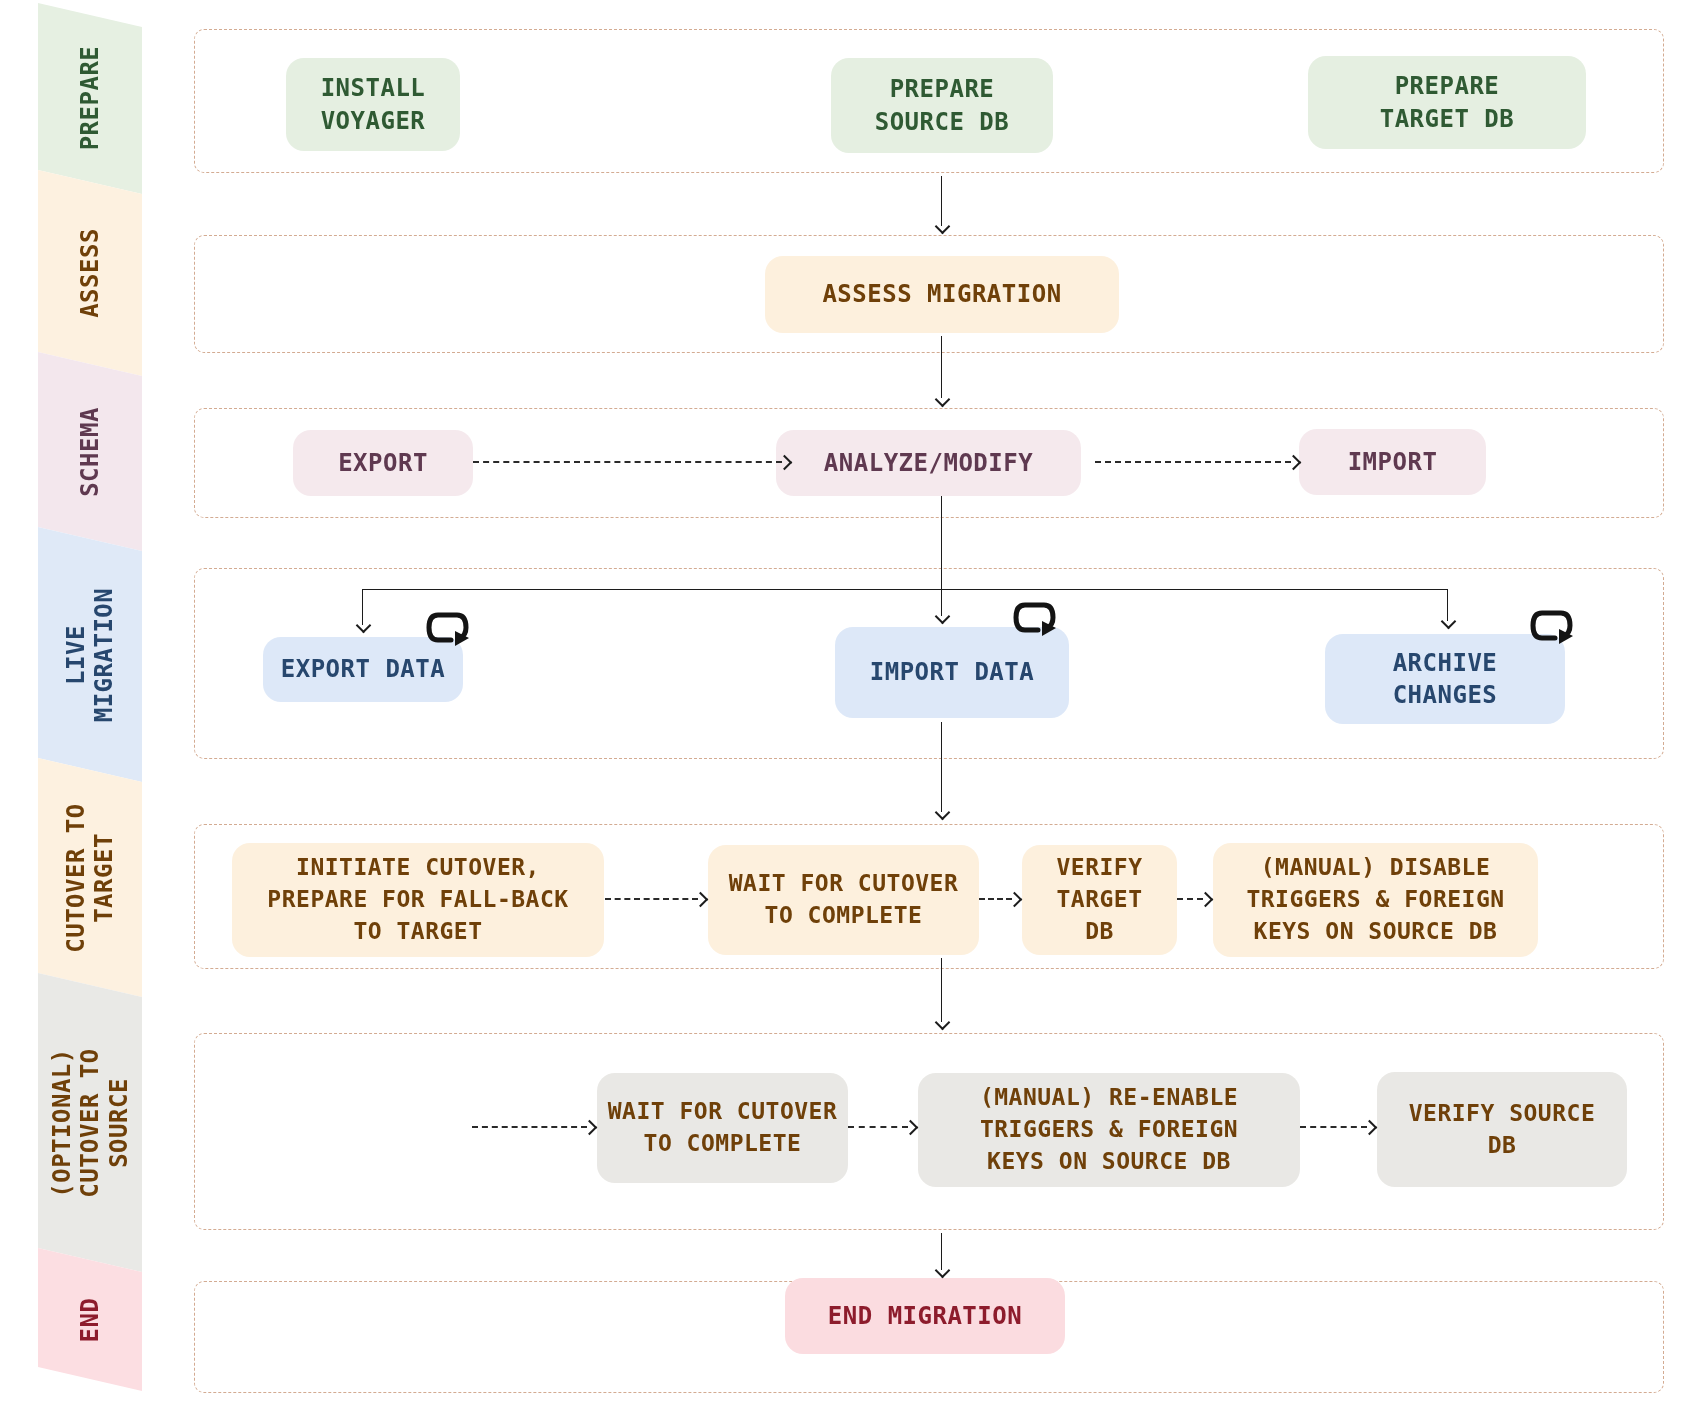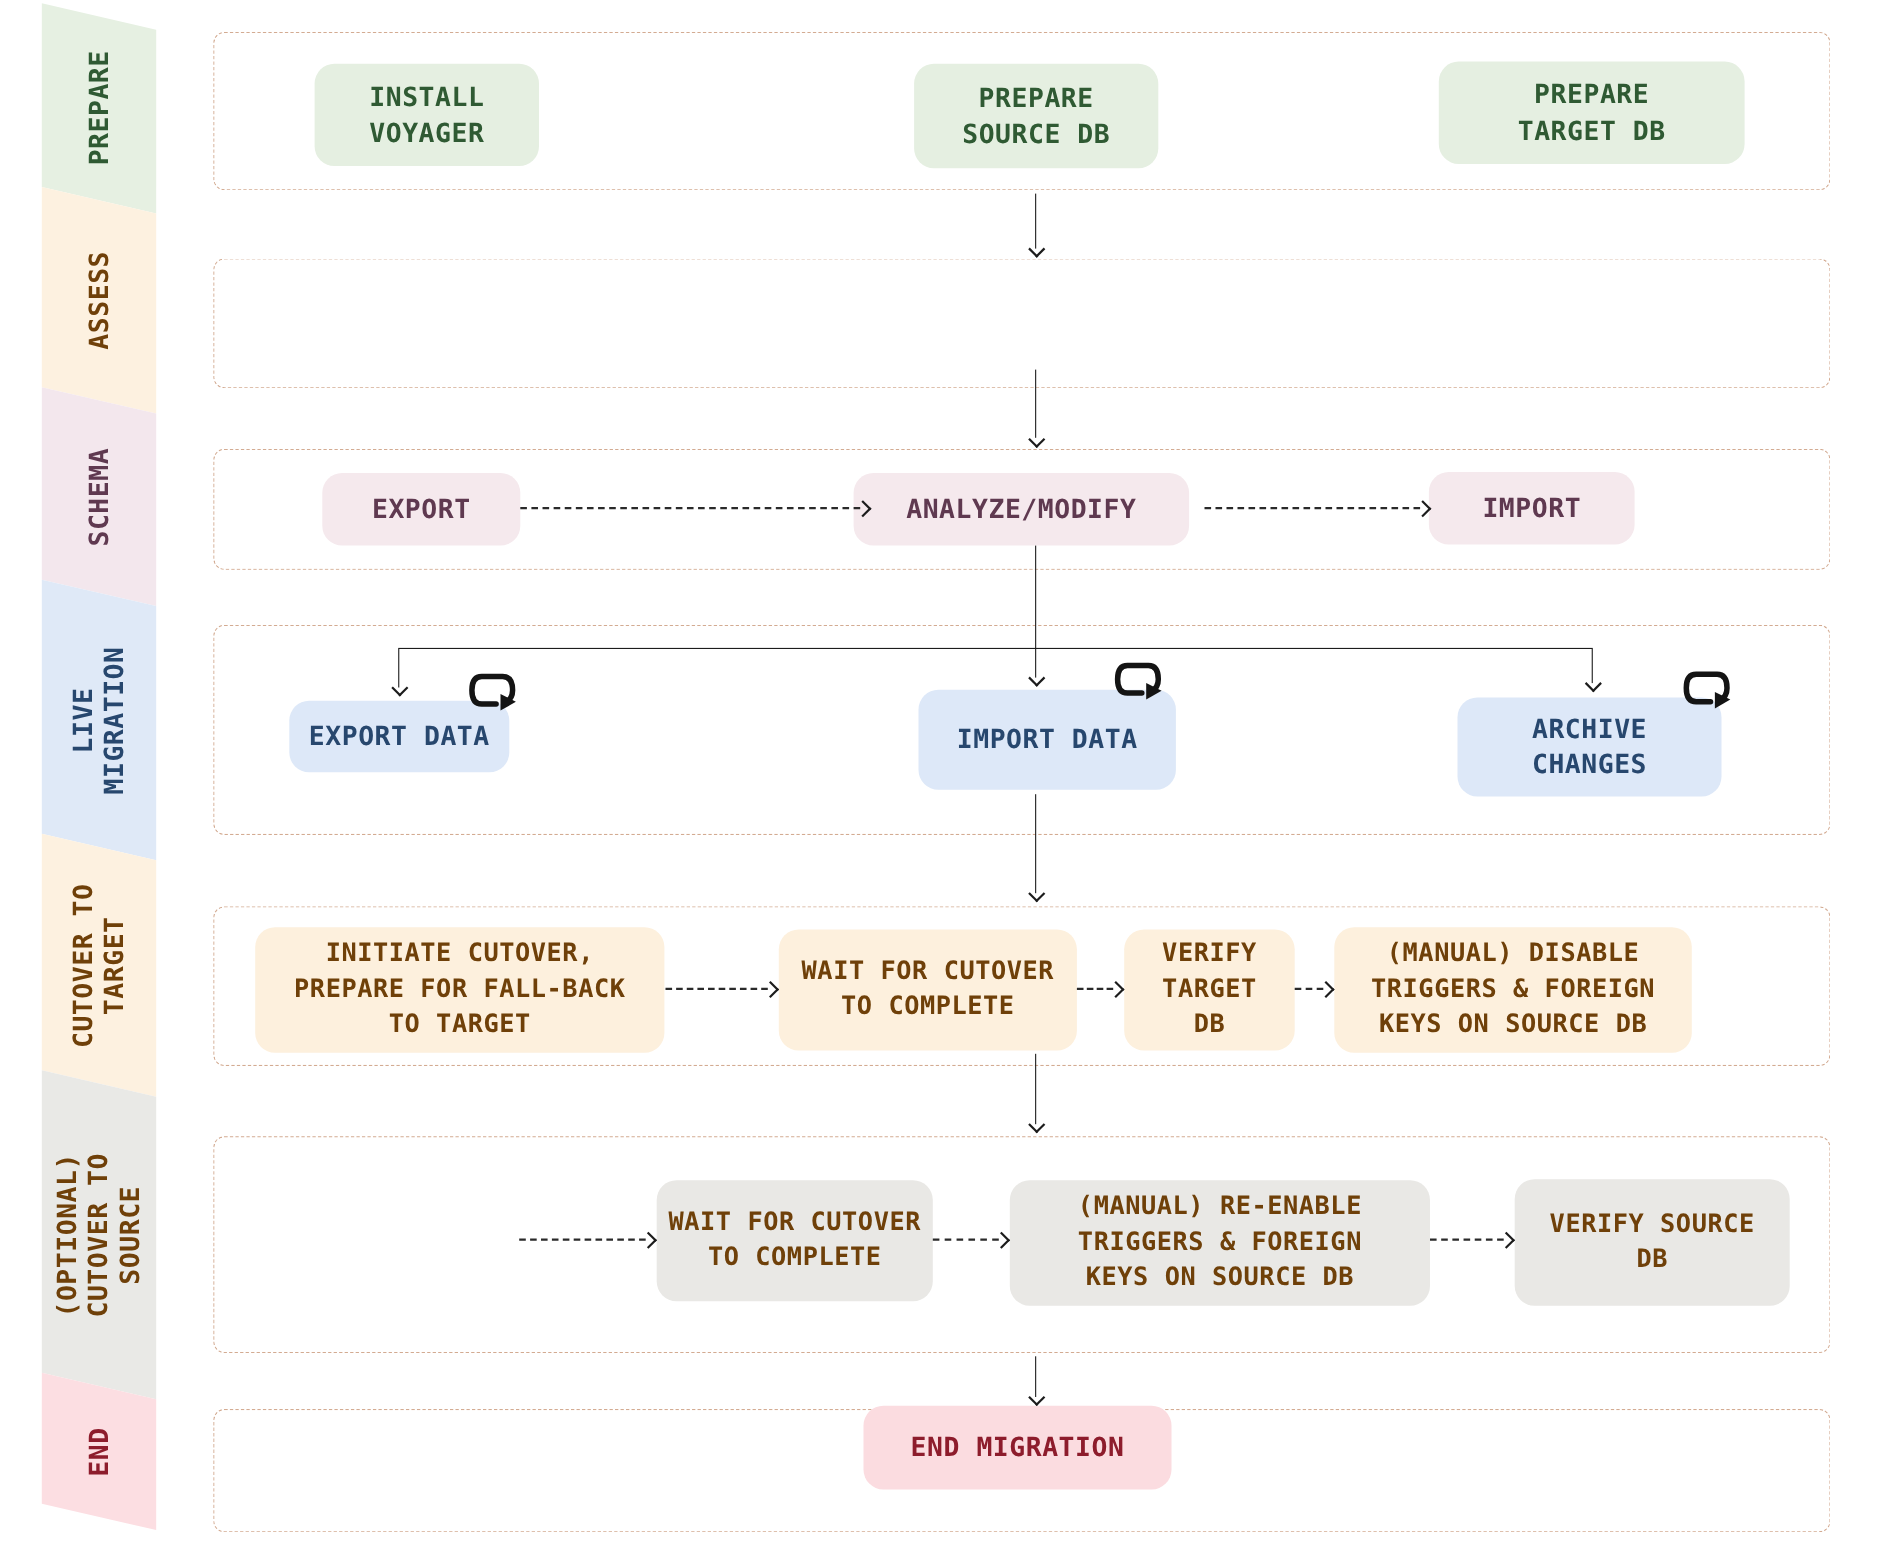--- a/index.html
+++ b/index.html
@@ -78,27 +78,28 @@
   <div class="lane-label t-red" style="top:1320px">END</div>
 
   <div class="lane" style="top:29px;height:144px"></div>
   <div class="lane" style="top:235px;height:118px"></div>
   <div class="lane" style="top:408px;height:110px"></div>
   <div class="lane" style="top:568px;height:191px"></div>
   <div class="lane" style="top:824px;height:145px"></div>
   <div class="lane" style="top:1033px;height:197px"></div>
   <div class="lane" style="top:1281px;height:112px"></div>
 
-  <div class="node c-green" style="left:286px;top:58px;width:204px;height:93px">INSTALL
+  <div class="node c-green" style="left:286px;top:58px;width:174px;height:93px">INSTALL
 VOYAGER</div>
   <div class="node c-green" style="left:831px;top:58px;width:222px;height:95px">PREPARE
 SOURCE DB</div>
   <div class="node c-green" style="left:1308px;top:56px;width:278px;height:93px">PREPARE
 TARGET DB</div>
 
+  <div class="node c-cream" style="left:765px;top:256px;width:354px;height:77px">ASSESS MIGRATION</div>
 
   <div class="node c-pink" style="left:293px;top:430px;width:180px;height:66px">EXPORT</div>
   <div class="node c-pink" style="left:776px;top:430px;width:305px;height:66px">ANALYZE/MODIFY</div>
   <div class="node c-pink" style="left:1299px;top:429px;width:187px;height:66px">IMPORT</div>
 
   <div class="node c-blue" style="left:263px;top:637px;width:200px;height:65px">EXPORT DATA</div>
   <div class="node c-blue" style="left:835px;top:627px;width:234px;height:91px">IMPORT DATA</div>
   <div class="node c-blue" style="left:1325px;top:634px;width:240px;height:90px">ARCHIVE
 CHANGES</div>
 

